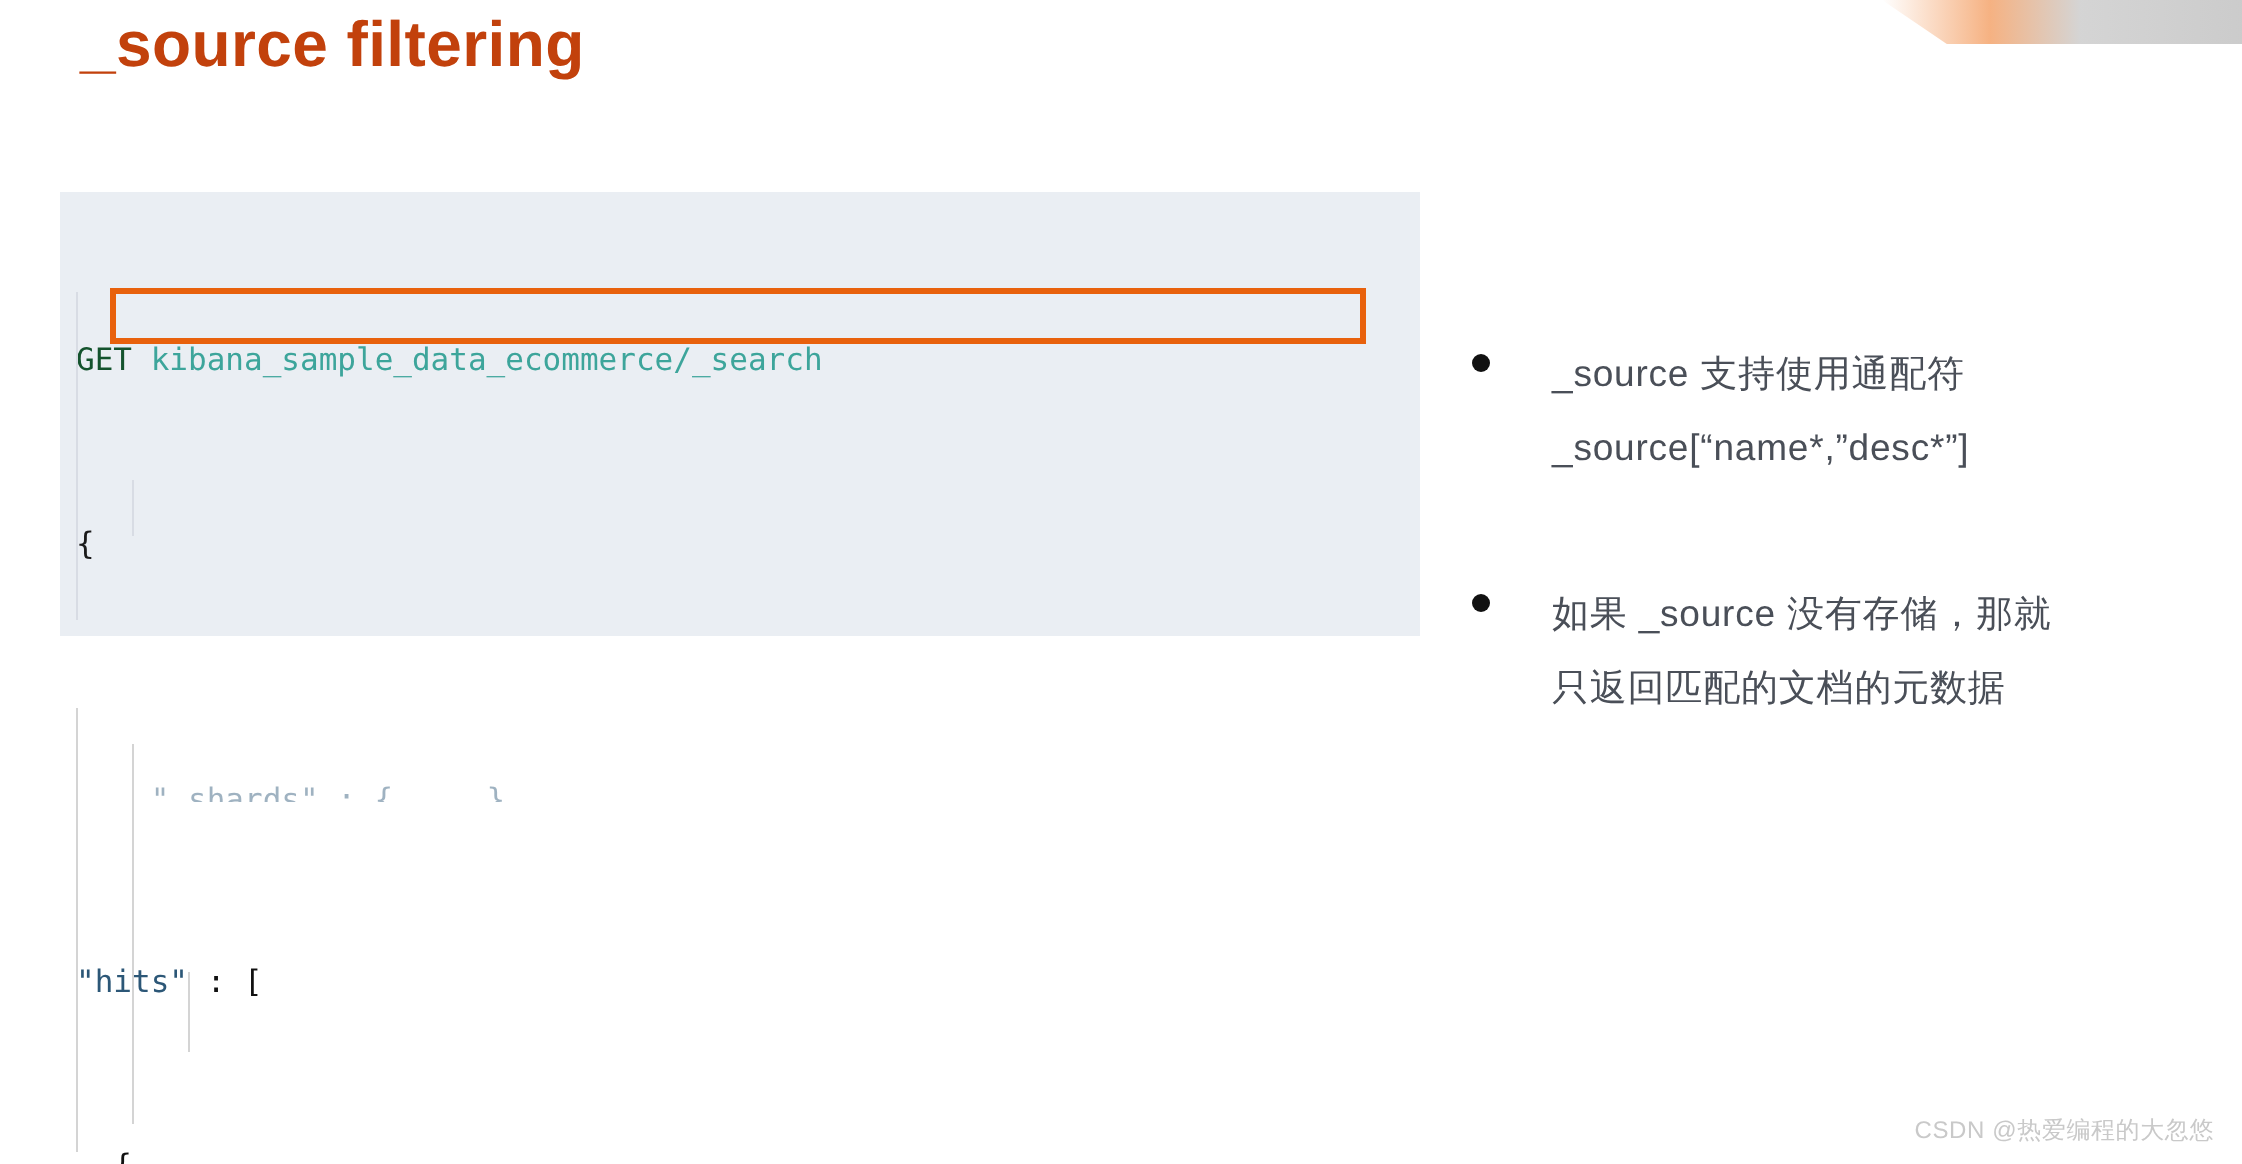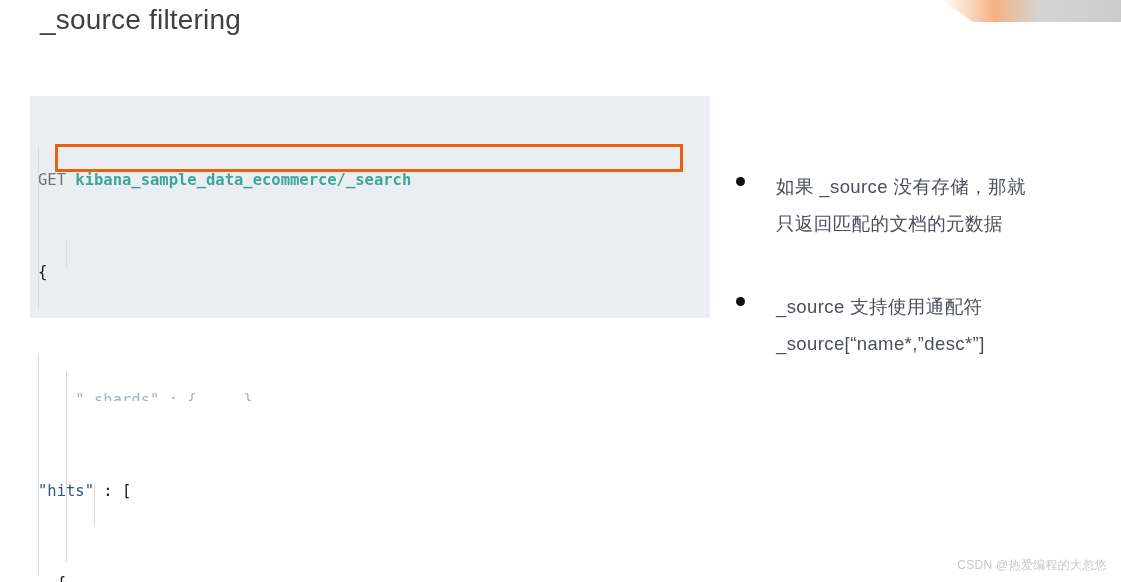--- a/index.html
+++ b/index.html
@@ -29,23 +29,23 @@
         rgba(198,198,198,0.9) 100%);
     clip-path: polygon(0% 0%, 100% 0%, 100% 100%, 18% 100%);
     pointer-events: none;
   }
 
   
   #slide-title {
     position: absolute;
     left: 40px;
     top: 4px;
-    font-size: 28px;
-    font-weight: 400;
-    color: #404040;
+    font-size: 32px;
+    font-weight: 700;
+    color: #c2410c;
     letter-spacing: 0.2px;
     white-space: pre;
   }
 
   
   .code-block {
     position: absolute;
     font-family: "DejaVu Sans Mono", monospace;
     font-size: 15.5px;
     line-height: 23px;
@@ -72,22 +72,22 @@
     width: 680px;
     height: 252px;
     background: #ffffff;
     padding: 0;
   }
   #code-response .code-line {
     padding-left: 8px;
   }
 
   
-  .t-method   { color: #737373; }
-  .t-url      { color: #3da59b; font-weight: bold; }
+  .t-method   { color: #14532d; }
+  .t-url      { color: #3da59b; }
   .t-punc     { color: #1b1b1b; }
   .t-rkey     { color: #2c5777; }
   .t-rpunc    { color: #111111; }
 
   
   .clipped-top {
     height: 12px;
     overflow: hidden;
     opacity: 0.45;
     padding-left: 8px;
@@ -220,27 +220,27 @@
 
 <div class="guide" id="g1"></div>
 <div class="guide" id="g2"></div>
 <div class="guide" id="g3"></div>
 
 <div id="bullet-list">
 
   <div class="bullet-item">
     <span class="bullet-dot"></span>
     <span class="bullet-text">
+      <span class="line1">_source 支持使用通配符</span>
+      <span class="line2">_source[“name*,”desc*”]</span>
+    </span>
+  </div>
+
+  <div class="bullet-item">
+    <span class="bullet-dot"></span>
+    <span class="bullet-text">
       <span class="line1">如果 _source 没有存储，那就</span>
       <span class="line2">只返回匹配的文档的元数据</span>
     </span>
   </div>
-
-  <div class="bullet-item">
-    <span class="bullet-dot"></span>
-    <span class="bullet-text">
-      <span class="line1">_source 支持使用通配符</span>
-      <span class="line2">_source[“name*,”desc*”]</span>
-    </span>
-  </div>
 </div>
 
 <div id="watermark">CSDN @热爱编程的大忽悠</div>
 
 </body></html>

